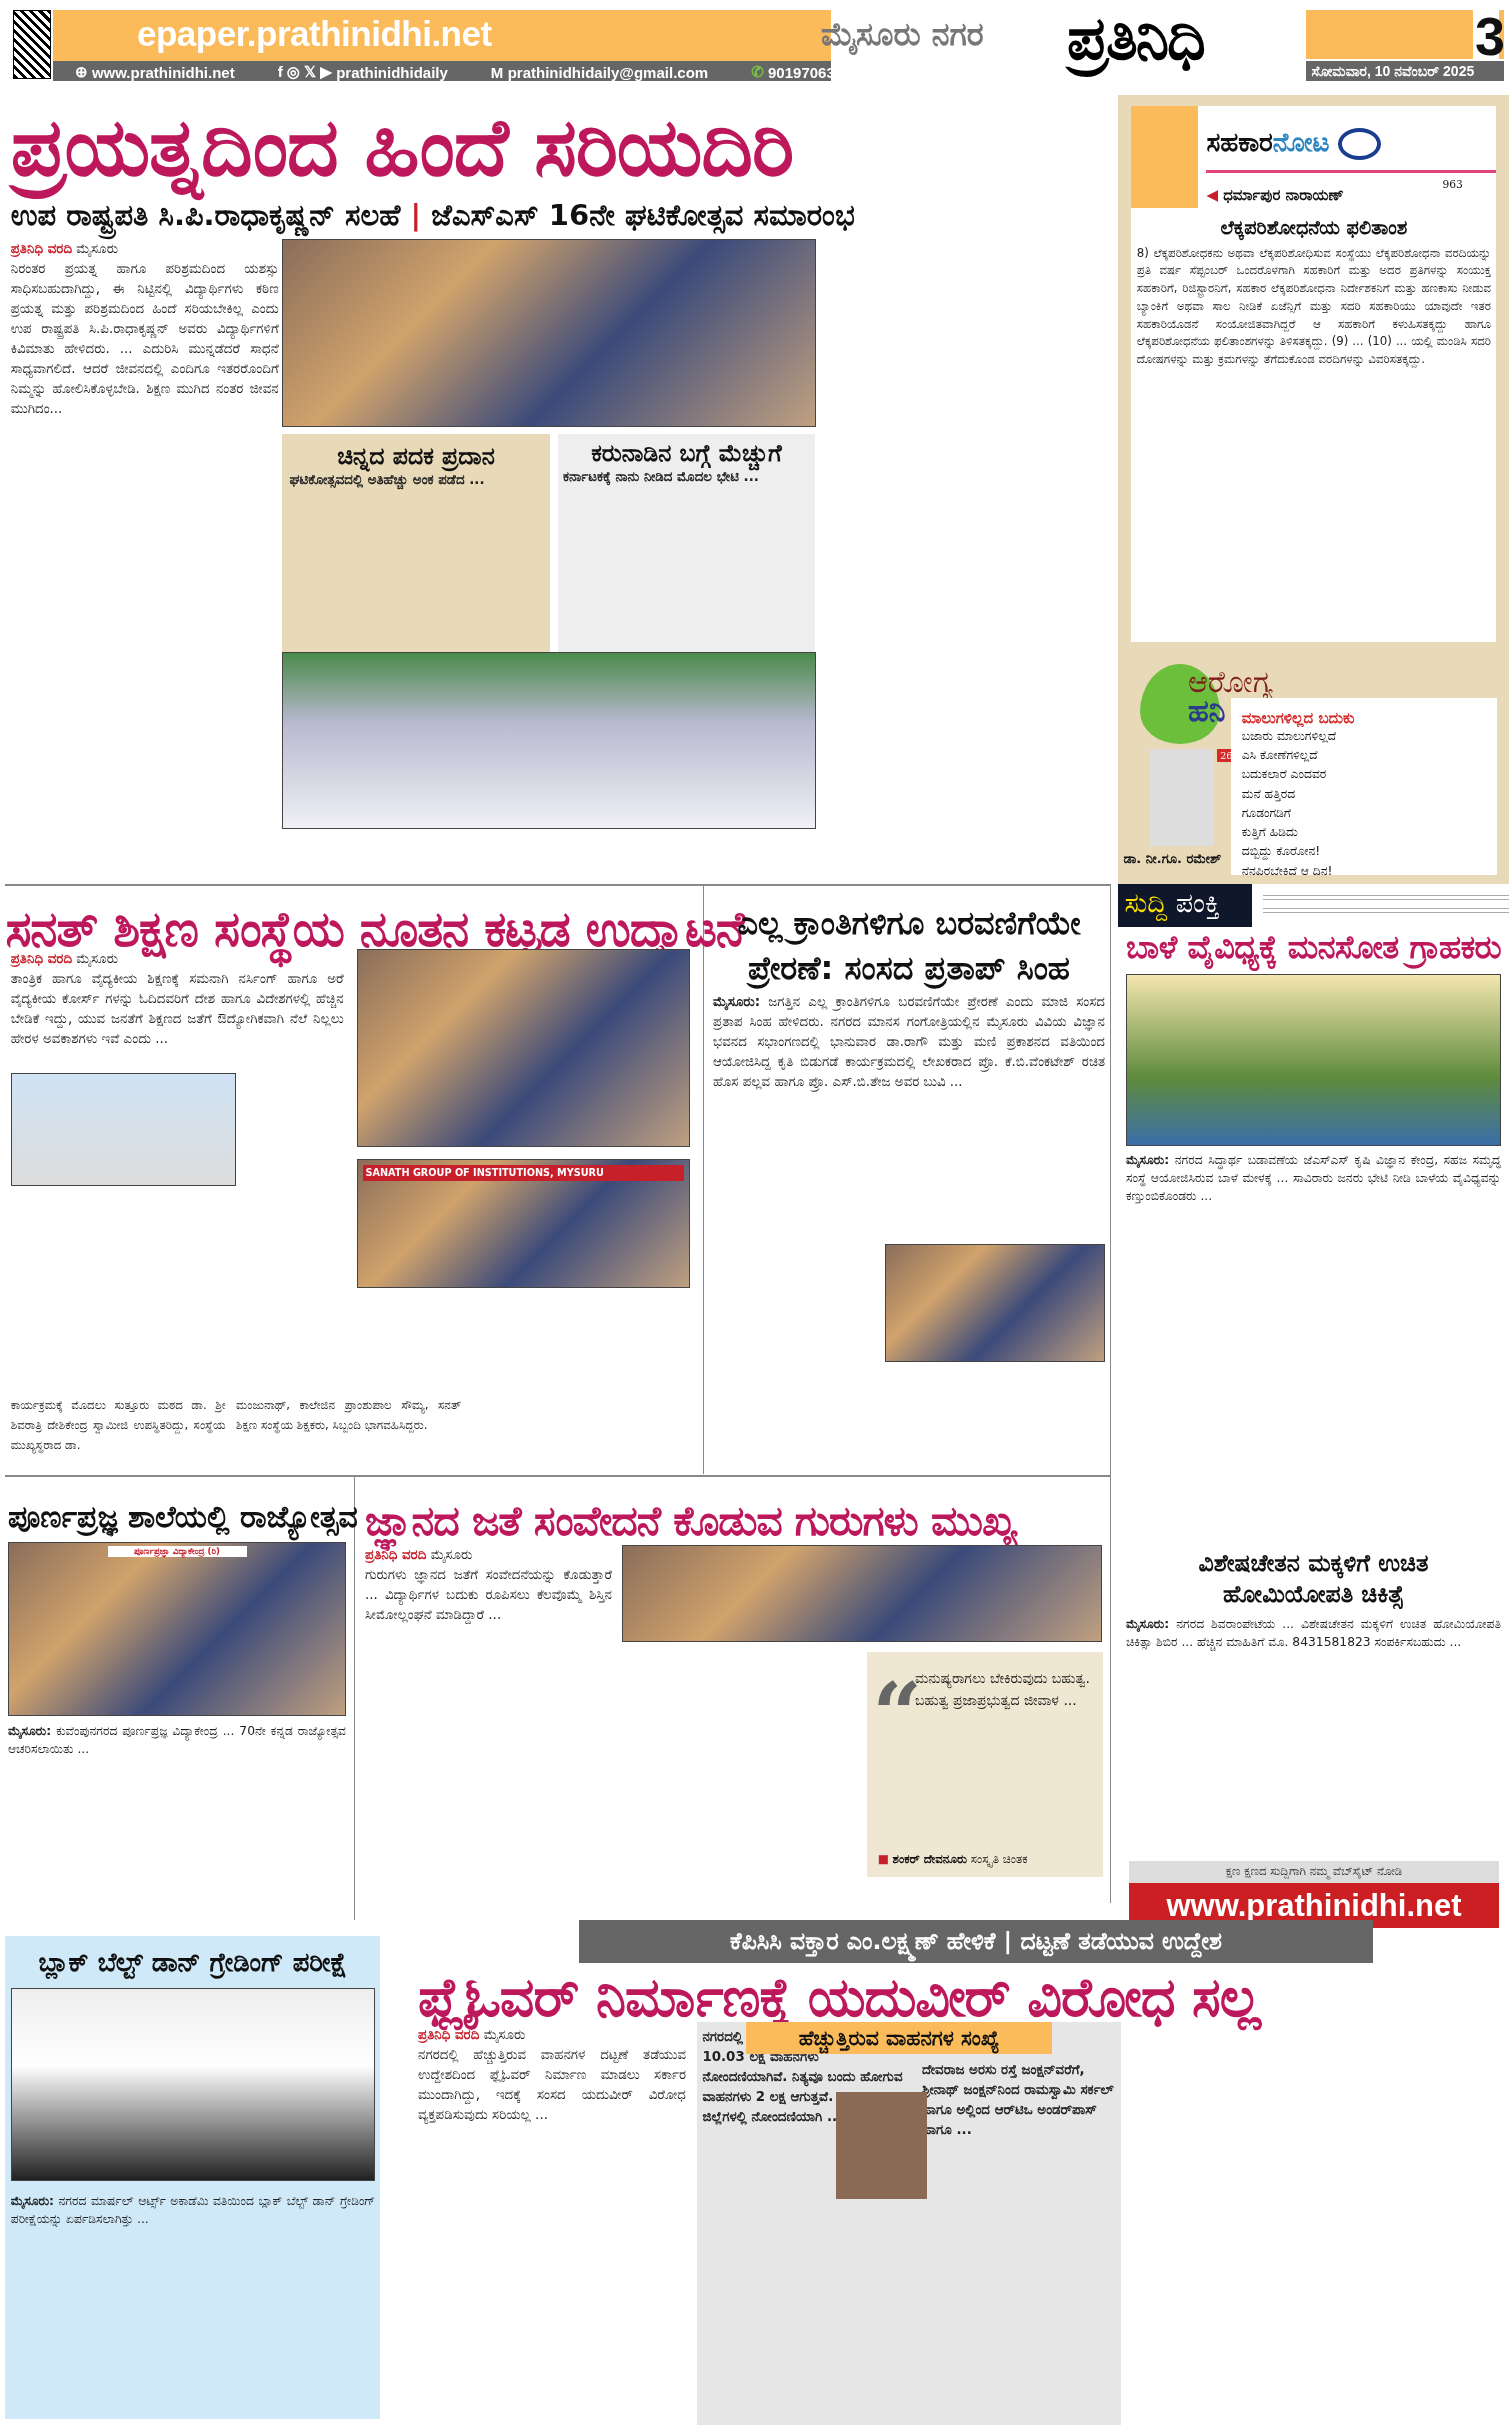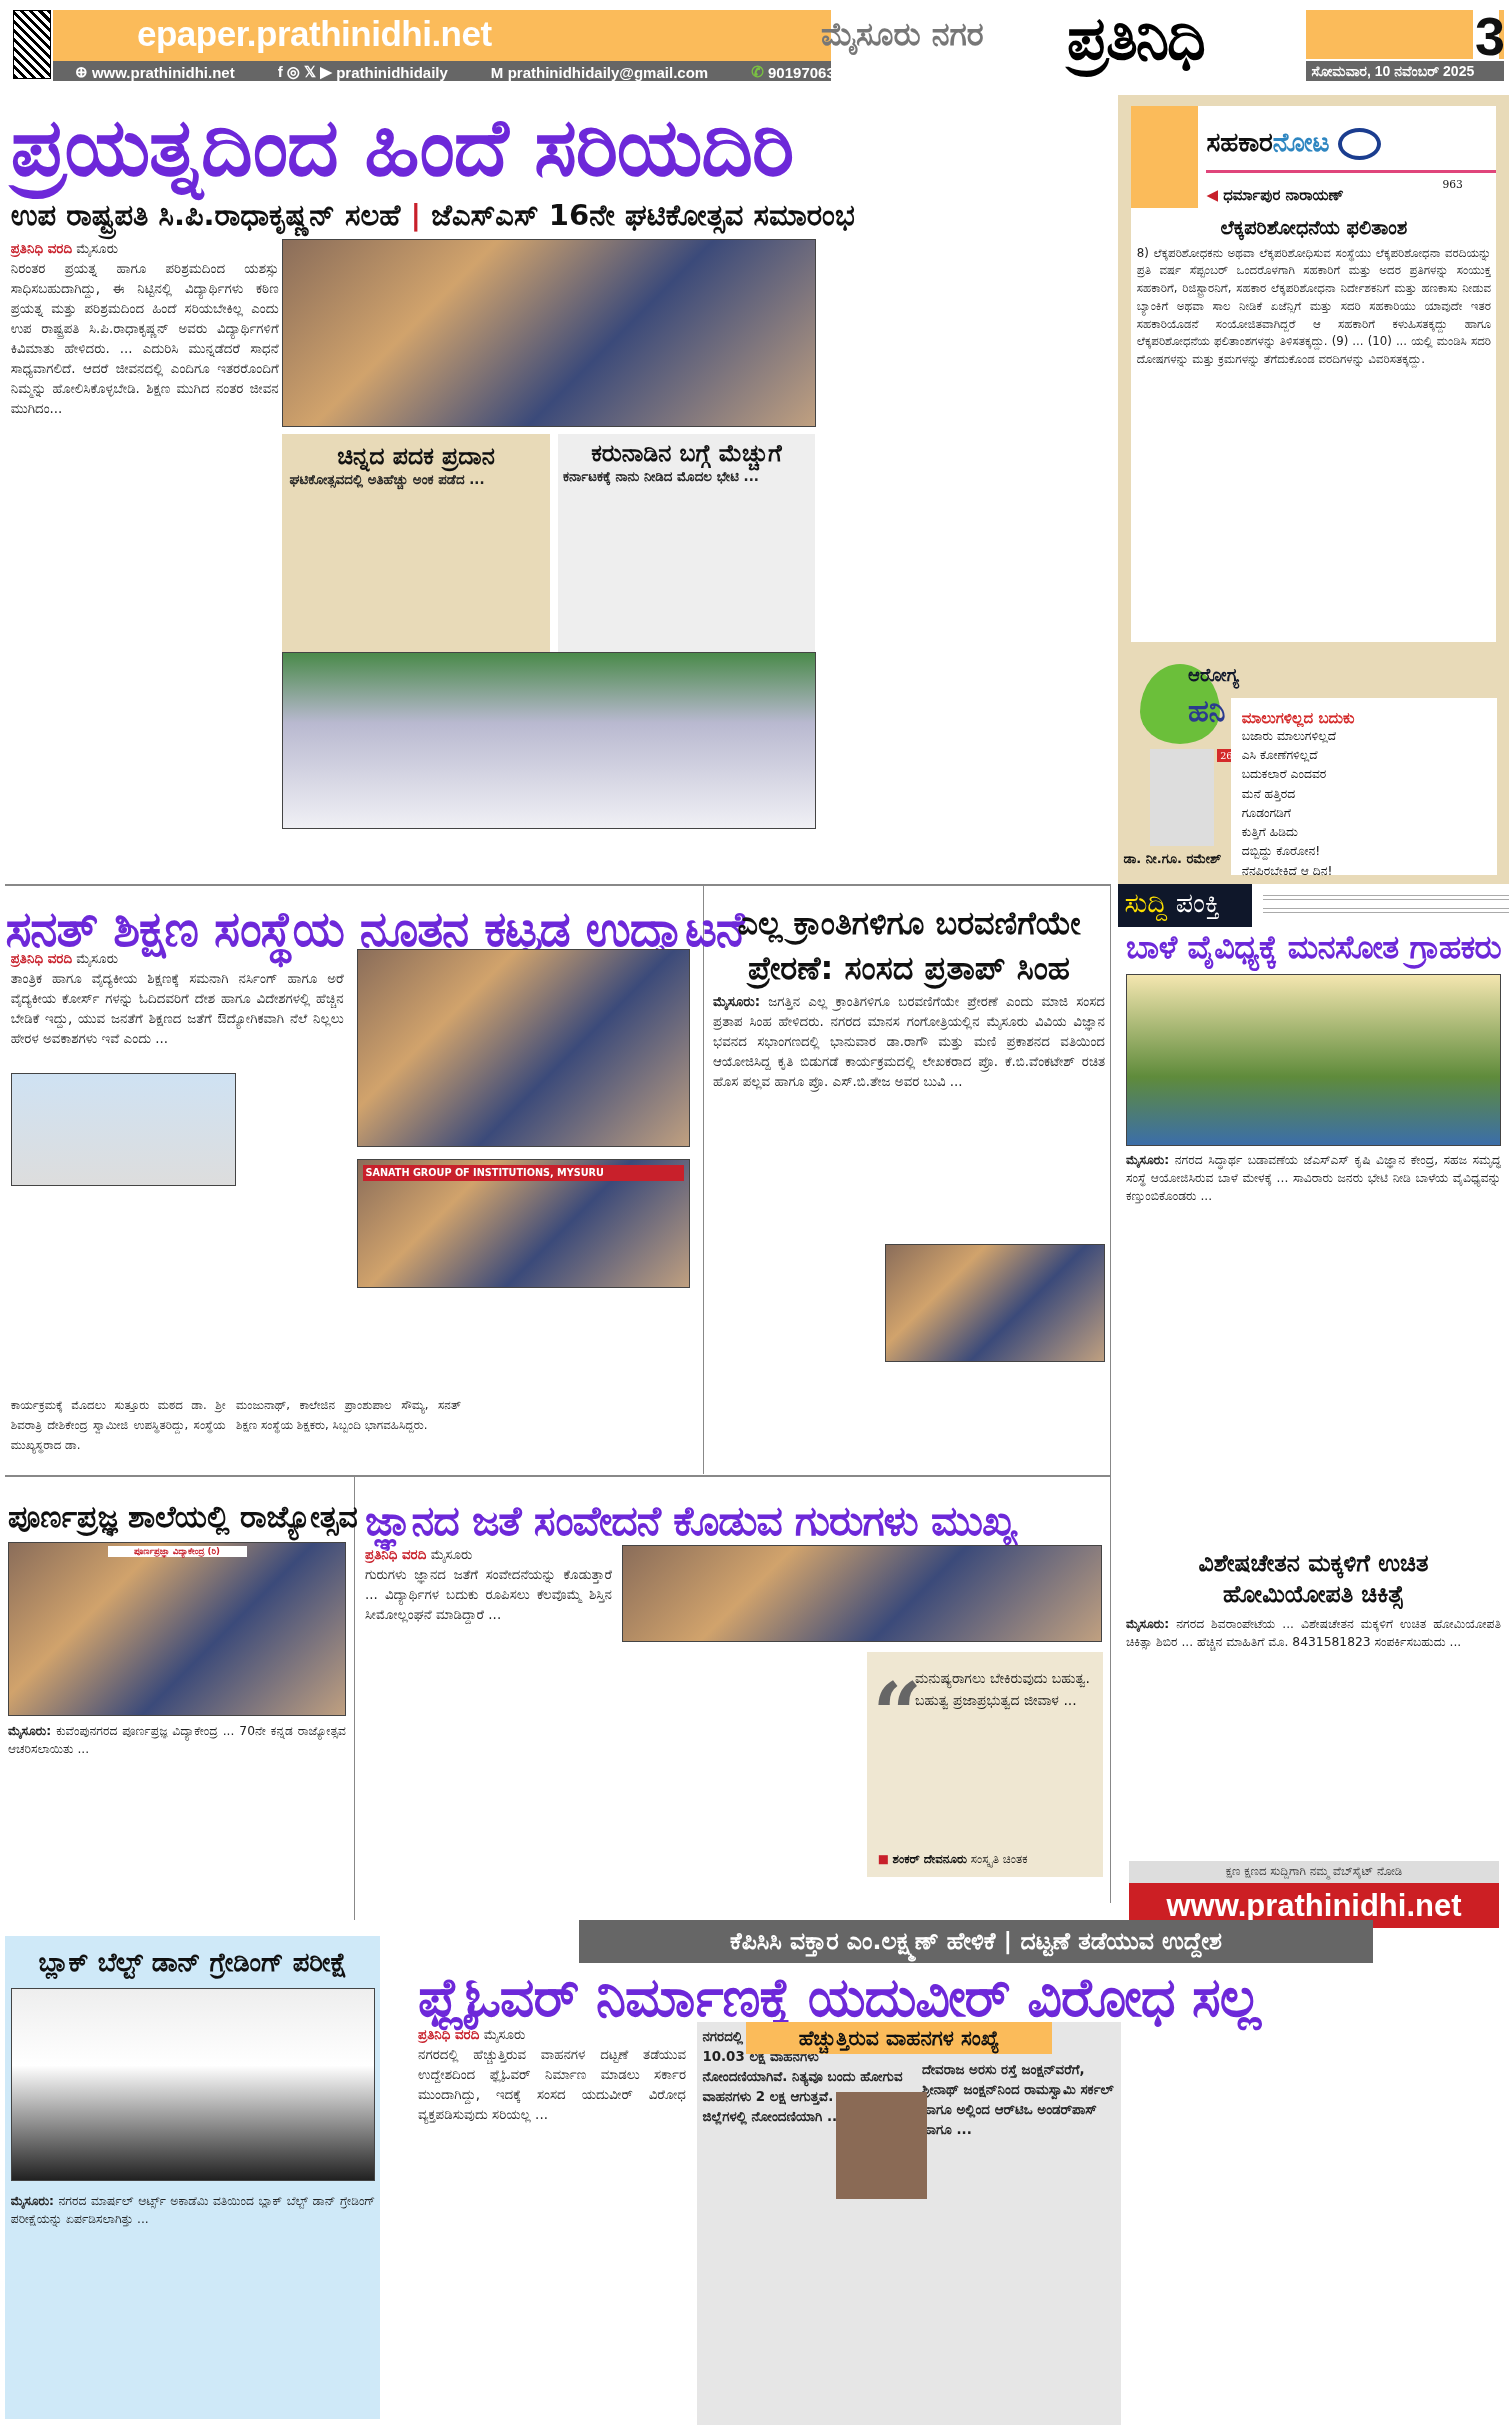--- a/index.html
+++ b/index.html
@@ -12,21 +12,21 @@
 .band-bot{left:48px;top:61px;width:783px;height:20.4px;background:#666}
 .epaper{left:137px;top:14px;font-family:"Liberation Sans",sans-serif;font-weight:bold;font-size:35px;color:#fff;letter-spacing:-0.5px}
 .city{left:821px;top:15px;font-size:32px;font-weight:bold;color:#777;font-family:"DejaVu Sans",sans-serif}
 .contacts{left:75px;top:63px;display:flex;gap:43px;font-family:"Liberation Sans",sans-serif;font-weight:bold;font-size:15px;color:#fff}
 .contacts span{display:flex;align-items:center;gap:4.3px}
 .logo{left:1067px;top:3.2px;font-size:60px;font-weight:900;font-family:"DejaVu Serif",serif;color:#000;letter-spacing:-2.1px}
 .pg-box{left:1306px;top:9.7px;width:198px;height:49px;background:#fbbb5a}
 .pg-box .white{position:absolute;right:5.4px;top:0;width:26px;height:49px;background:#fff}
 .pgnum{left:1475px;top:5.4px;font-size:54px;font-weight:900;font-family:"Liberation Sans",sans-serif}
 .date{left:1306px;top:61px;width:198px;height:20.4px;background:#666;color:#fff;font-weight:bold;font-size:14px;padding:2.1px 5.4px;font-family:"Liberation Sans",sans-serif}
-.headline{font-weight:900;color:#6d28d9;font-family:"DejaVu Sans",sans-serif;white-space:nowrap;letter-spacing:-1.1px}
+.headline{font-weight:900;color:#be185d;font-family:"DejaVu Sans",sans-serif;white-space:nowrap;letter-spacing:-1.1px}
 .body-text{font-size:13.4px;line-height:20px;color:#222;text-align:justify}
 .byline{color:#c8202b;font-weight:bold}
 .photo{background:linear-gradient(135deg,#8a6d5a,#d1a36c 30%,#3b4a7a 60%,#c0a080);border:1.1px solid #444}
 .rule-h{height:1.6px;background:#888}
 .rule-v{width:1.1px;background:#888}
 .panel-beige{background:#e8dab8}
 .panel-grey{background:#eee}
 .sidebar{left:1118px;top:95px;width:392px;height:789px;background:#e8dab8}
 .sahakara-inner{position:absolute;left:13.4px;top:10.7px;width:365px;height:536px;background:#fff}
 .sudi{left:1118px;top:884px;width:392px;height:43px}
@@ -110,21 +110,21 @@
       <span style="display:inline-block;width:43px;height:32px;border:4.3px solid #1b3d8f;border-radius:50%;vertical-align:middle"></span>
     </div>
     <div style="position:absolute;left:75px;top:64px;width:290px;height:3.2px;background:#e0457b"></div>
     <div style="position:absolute;left:311px;top:72px;font-family:'DejaVu Serif',serif;font-size:10.7px">963</div>
     <div style="position:absolute;left:75px;top:80px;font-size:15px;font-weight:bold"><span style="color:#c8202b">◀</span> <span>ಧರ್ಮಾಪುರ ನಾರಾಯಣ್</span></div>
     <div style="position:absolute;left:0;top:110px;width:100%;text-align:center;font-size:19.3px;font-weight:bold">ಲೆಕ್ಕಪರಿಶೋಧನೆಯ ಫಲಿತಾಂಶ</div>
     <div class="body-text" style="position:absolute;left:5.4px;top:139px;right:5.4px;height:386px;overflow:hidden;font-size:11.8px;line-height:17.7px">8) ಲೆಕ್ಕಪರಿಶೋಧಕನು ಅಥವಾ ಲೆಕ್ಕಪರಿಶೋಧಿಸುವ ಸಂಸ್ಥೆಯು ಲೆಕ್ಕಪರಿಶೋಧನಾ ವರದಿಯನ್ನು ಪ್ರತಿ ವರ್ಷ ಸೆಪ್ಟಂಬರ್ ಒಂದರೊಳಗಾಗಿ ಸಹಕಾರಿಗೆ ಮತ್ತು ಅದರ ಪ್ರತಿಗಳನ್ನು ಸಂಯುಕ್ತ ಸಹಕಾರಿಗೆ, ರಿಜಿಸ್ಟ್ರಾರನಿಗೆ, ಸಹಕಾರ ಲೆಕ್ಕಪರಿಶೋಧನಾ ನಿರ್ದೇಶಕನಿಗೆ ಮತ್ತು ಹಣಕಾಸು ನೀಡುವ ಬ್ಯಾಂಕಿಗೆ ಅಥವಾ ಸಾಲ ನೀಡಿಕೆ ಏಜೆನ್ಸಿಗೆ ಮತ್ತು ಸದರಿ ಸಹಕಾರಿಯು ಯಾವುದೇ ಇತರ ಸಹಕಾರಿಯೊಡನೆ ಸಂಯೋಜಿತವಾಗಿದ್ದರೆ ಆ ಸಹಕಾರಿಗೆ ಕಳುಹಿಸತಕ್ಕದ್ದು ಹಾಗೂ ಲೆಕ್ಕಪರಿಶೋಧನೆಯ ಫಲಿತಾಂಶಗಳನ್ನು ತಿಳಿಸತಕ್ಕದ್ದು. (9) ... (10) ... ಯಲ್ಲಿ ಮಂಡಿಸಿ ಸದರಿ ದೋಷಗಳನ್ನು ಮತ್ತು ಕ್ರಮಗಳನ್ನು ತೆಗೆದುಕೊಂಡ ವರದಿಗಳನ್ನು ವಿವರಿಸತಕ್ಕದ್ದು.</div>
   </div>
 
   <div style="position:absolute;left:21.5px;top:569px;width:80px;height:80px;border-radius:50% 50% 50% 50%/60% 60% 40% 40%;background:#6bbf3a"></div>
-  <div style="position:absolute;left:70px;top:569px;font-size:18px;font-weight:bold;color:#0f172a">ಆರೋಗ್ಯ</div>
+  <div style="position:absolute;left:70px;top:569px;font-size:30px;font-weight:normal;color:#7f1d1d">ಆರೋಗ್ಯ</div>
   <div style="position:absolute;left:70px;top:598px;font-size:30px;font-weight:900;color:#2b3a8f">ಹನಿ</div>
   <div style="position:absolute;left:32px;top:654px;width:64px;height:97px;background:#ddd"></div>
   <div style="position:absolute;left:99px;top:654px;background:#d42a2a;color:#fff;font-family:'DejaVu Serif',serif;font-size:9.7px;padding:1.1px 3.2px">266</div>
   <div style="position:absolute;left:5.4px;top:756px;font-size:13px;font-weight:bold">ಡಾ. ನೀ.ಗೂ. ರಮೇಶ್</div>
   <div style="position:absolute;left:113px;top:603px;width:266px;height:177px;background:#fff;padding:10.7px">
     <div style="color:#d42a2a;font-size:15px;font-weight:bold">ಮಾಲುಗಳಿಲ್ಲದ ಬದುಕು</div>
     <div id="poem" style="font-size:12.3px;line-height:19.3px">
         <div>ಬಜಾರು ಮಾಲುಗಳಿಲ್ಲದೆ</div>
         <div>ಎಸಿ ಕೋಣೆಗಳಿಲ್ಲದೆ</div>
         <div>ಬದುಕಲಾರೆ ಎಂದವರ</div>

